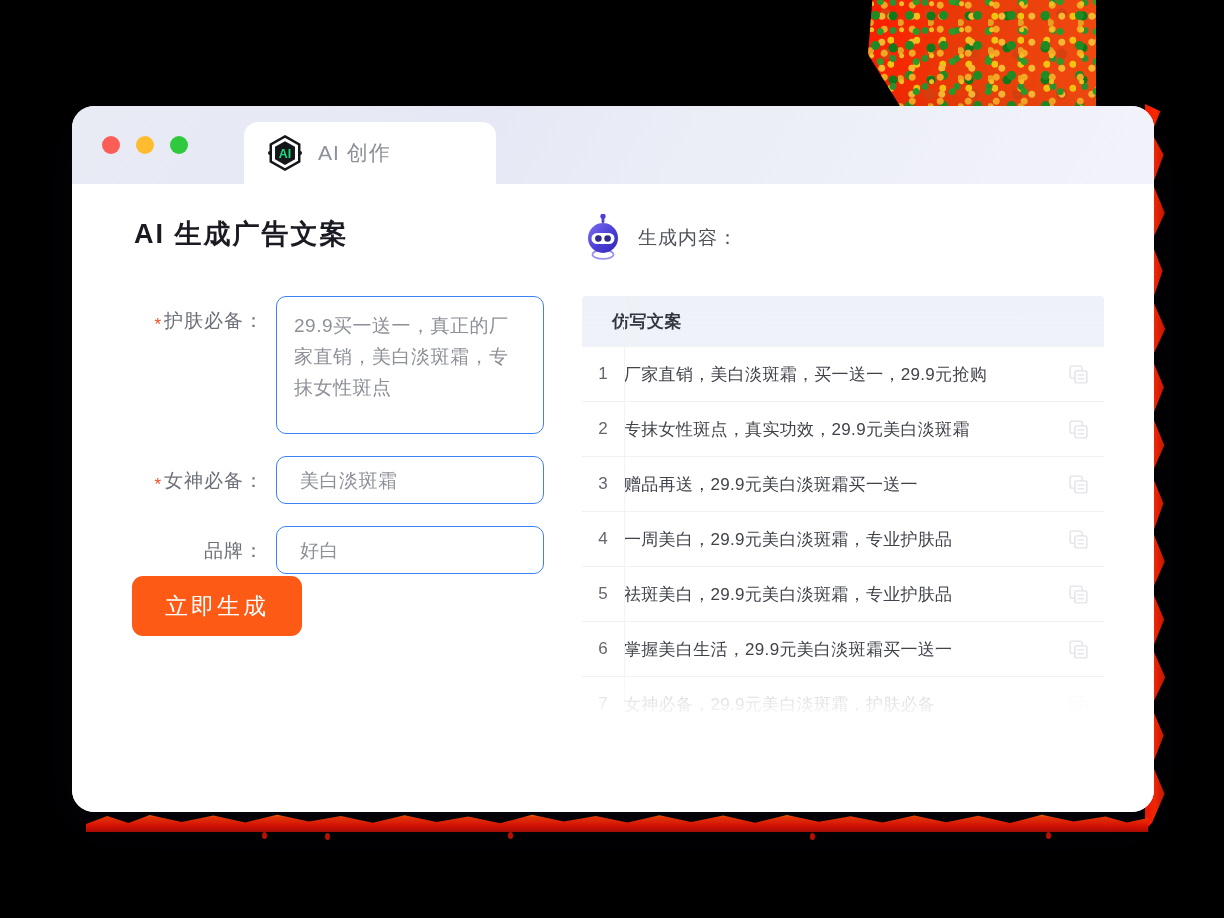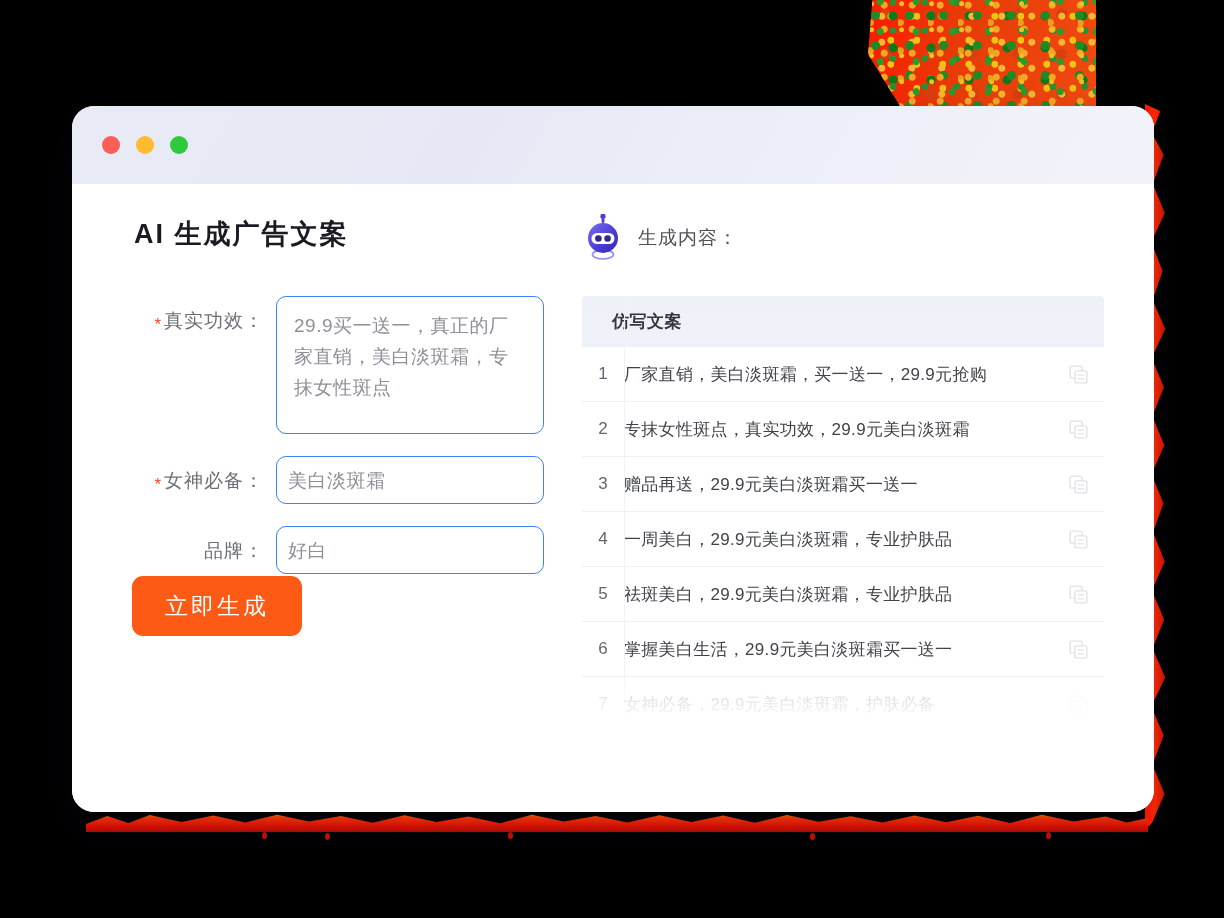--- a/index.html
+++ b/index.html
@@ -88,21 +88,21 @@
   .field-label {
     width: 142px; text-align: right; padding-right: 12px; padding-top: 12px;
     font-size: 19px; color: #6d7078; letter-spacing: 1px; position: relative; white-space: nowrap;
   }
   .req { color: #f04b24; font-size: 17px; position: relative; top: 3px; margin-right: 2px; }
   .control {
     width: 268px; border: 1px solid #3b82f6; border-radius: 10px; background: #fff;
     font-size: 19px; color: #8d9098; letter-spacing: .5px;
   }
   .control.textarea { padding: 14px 17px; line-height: 1.62; min-height: 138px; }
-  .control.input { padding: 13px 11px; height: 48px; line-height: 22px; }
+  .control.input { padding: 13px 23px; height: 48px; line-height: 22px; }
   .submit-btn {
     position: absolute; left: 60px; top: 392px;
     width: 170px; height: 60px; border: none; border-radius: 11px;
     background: #fc5a15; color: #fff; font-size: 23px; letter-spacing: 3px;
     font-family: "Liberation Sans", sans-serif; cursor: pointer;
   }
 
   
   .right-col { flex: 1; padding: 30px 50px 0 10px; position: relative; }
   .gen-head { display: flex; align-items: center; gap: 14px; margin-bottom: 34px; }
@@ -149,30 +149,40 @@
 
   <div class="window">
 
     <div class="titlebar">
       <div class="lights">
         <span class="light red"></span>
         <span class="light yellow"></span>
         <span class="light green"></span>
       </div>
 
+      <div class="tab">
+        <svg class="ai-logo" viewBox="0 0 40 40">
+          <polygon points="20,2.5 35,11 35,29 20,37.5 5,29 5,11" fill="none" stroke="#15161a" stroke-width="2.6"></polygon>
+          <polygon points="20,7.5 30.5,13.5 30.5,26.5 20,32.5 9.5,26.5 9.5,13.5" fill="#15161a"></polygon>
+          <circle cx="4.2" cy="20" r="2.1" fill="#15161a"></circle>
+          <circle cx="35.8" cy="20" r="2.1" fill="#15161a"></circle>
+          <text x="20" y="25.6" text-anchor="middle" font-family="Liberation Sans, sans-serif" font-size="13" font-weight="bold" fill="#1ddb7c">AI</text>
+        </svg>
+        <span class="tab-label">AI 创作</span>
+      </div>
     </div>
 
     <div class="body-area">
 
       <div class="left-col">
         <div class="page-title">AI 生成广告文案</div>
 
         <div class="field-row">
           <div class="field-label">
-            <span class="req">*</span><span>真实功效：</span>
+            <span class="req">*</span><span>护肤必备：</span>
           </div>
           <div class="control textarea">29.9买一送一，真正的厂家直销，美白淡斑霜，专抹女性斑点</div>
         </div>
 
         <div class="field-row">
           <div class="field-label">
             <span class="req">*</span><span>女神必备：</span>
           </div>
           <div class="control input">美白淡斑霜</div>
         </div>

